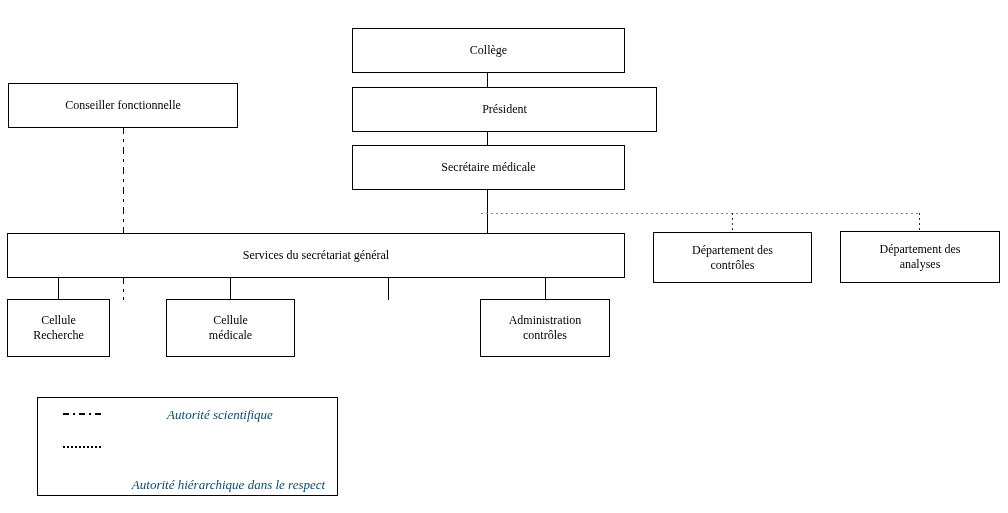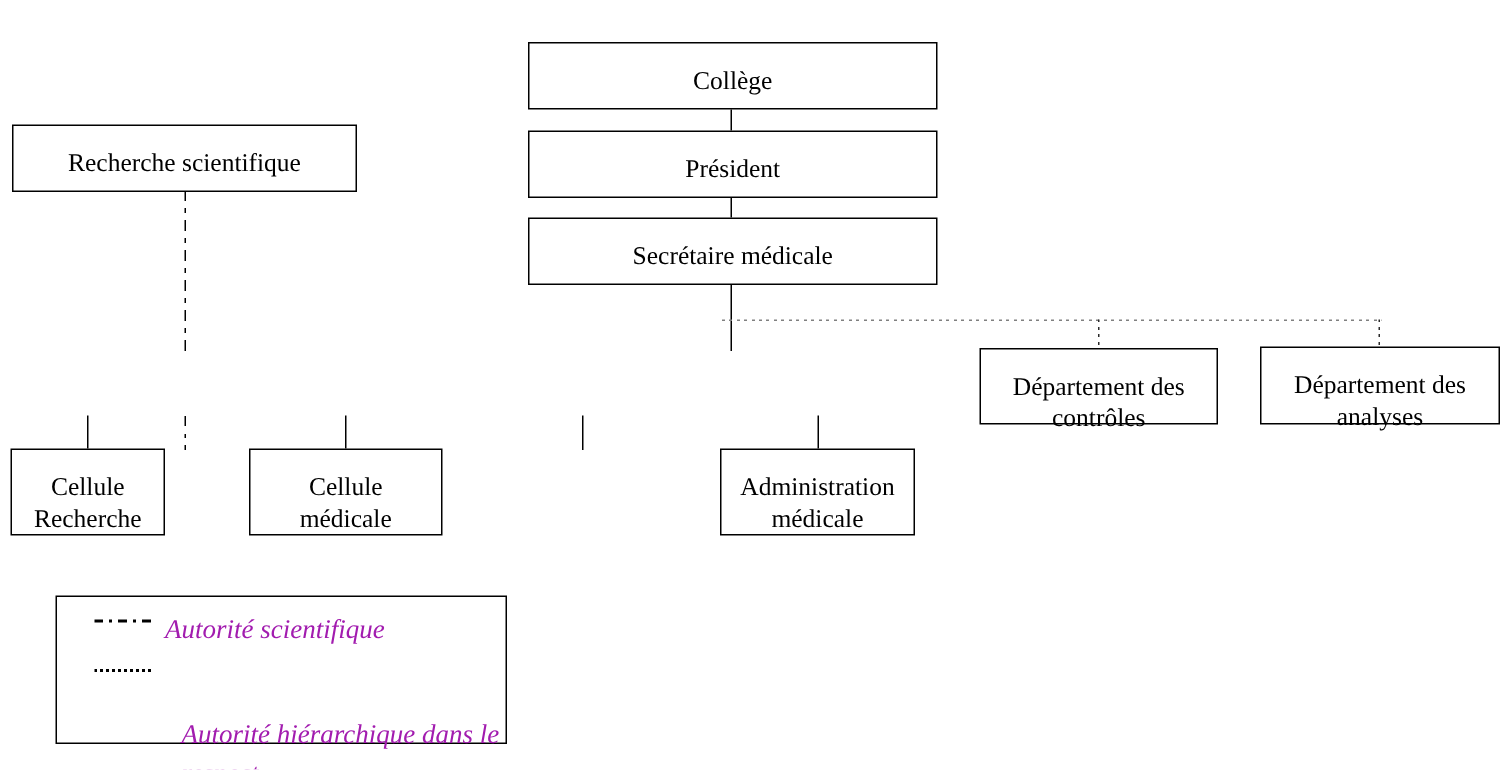--- a/index.html
+++ b/index.html
@@ -14,27 +14,27 @@
     background: #ffffff;
     font-family: "Liberation Serif", "DejaVu Serif", serif;
     overflow: hidden;
   }
   .node {
     position: absolute;
     box-sizing: border-box;
     border: 1.6px solid #000000;
     background: #ffffff;
     display: flex;
-    align-items: flex-start;
+    align-items: center;
     justify-content: center;
     text-align: center;
     color: #000000;
-    font-size: 17px;
+    font-size: 12px;
     line-height: 1.25;
-    padding: 14px 4px;
+    padding: 2px 4px;
     z-index: 3;
   }
   .node-label {
     display: block;
     white-space: pre-line;
   }
   
   .conn {
     position: absolute;
     z-index: 1;
@@ -74,22 +74,23 @@
     );
   }
   
   #legend-box {
     position: absolute;
     box-sizing: border-box;
     border: 1.6px solid #000000;
     background: #ffffff;
     z-index: 3;
     font-style: italic;
-    font-size: 18px;
-    color: #a21caf;
+    font-size: 13px;
+    color: #0c4a6e;
+    text-align: center;
   }
   .legend-sample {
     position: absolute;
     height: 2px;
   }
   .sample-dashdot {
     background-image: repeating-linear-gradient(
       to right,
       #000 0px, #000 6px,
       rgba(0,0,0,0) 6px, rgba(0,0,0,0) 10px,
@@ -132,47 +133,50 @@
 
   <div class="conn v-solid" style="left:58px; top:277px; height:23px;"></div>
   <div class="conn v-solid" style="left:230px; top:277px; height:23px;"></div>
   <div class="conn v-solid" style="left:388px; top:277px; height:23px;"></div>
   <div class="conn v-solid" style="left:545px; top:277px; height:23px;"></div>
 
   <div class="node" style="left:352px; top:28px; width:273px; height:45px;">
     <span class="node-label">Collège</span>
   </div>
 
-  <div class="node" style="left:352px; top:87px; width:273px; height:45px;">
+  <div class="node" style="left:352px; top:87px; width:305px; height:45px;">
     <span class="node-label">Président</span>
   </div>
 
   <div class="node" style="left:352px; top:145px; width:273px; height:45px;">
     <span class="node-label">Secrétaire médicale</span>
   </div>
 
   <div class="node" style="left:8px; top:83px; width:230px; height:45px;">
-    <span class="node-label">Recherche scientifique</span>
+    <span class="node-label">Conseiller fonctionnelle</span>
   </div>
 
+  <div class="node" style="left:7px; top:233px; width:618px; height:45px;">
+    <span class="node-label">Services du secrétariat général</span>
+  </div>
 
   <div class="node" style="left:7px; top:299px; width:103px; height:58px;">
     <span class="node-label">Cellule
 Recherche</span>
   </div>
 
   <div class="node" style="left:166px; top:299px; width:129px; height:58px;">
     <span class="node-label">Cellule
 médicale</span>
   </div>
 
 
   <div class="node" style="left:480px; top:299px; width:130px; height:58px;">
     <span class="node-label">Administration
-médicale</span>
+contrôles</span>
   </div>
 
   <div class="node" style="left:653px; top:232px; width:159px; height:51px;">
     <span class="node-label">Département des
 contrôles</span>
   </div>
 
   <div class="node" style="left:840px; top:231px; width:160px; height:52px;">
     <span class="node-label">Département des
 analyses</span>

